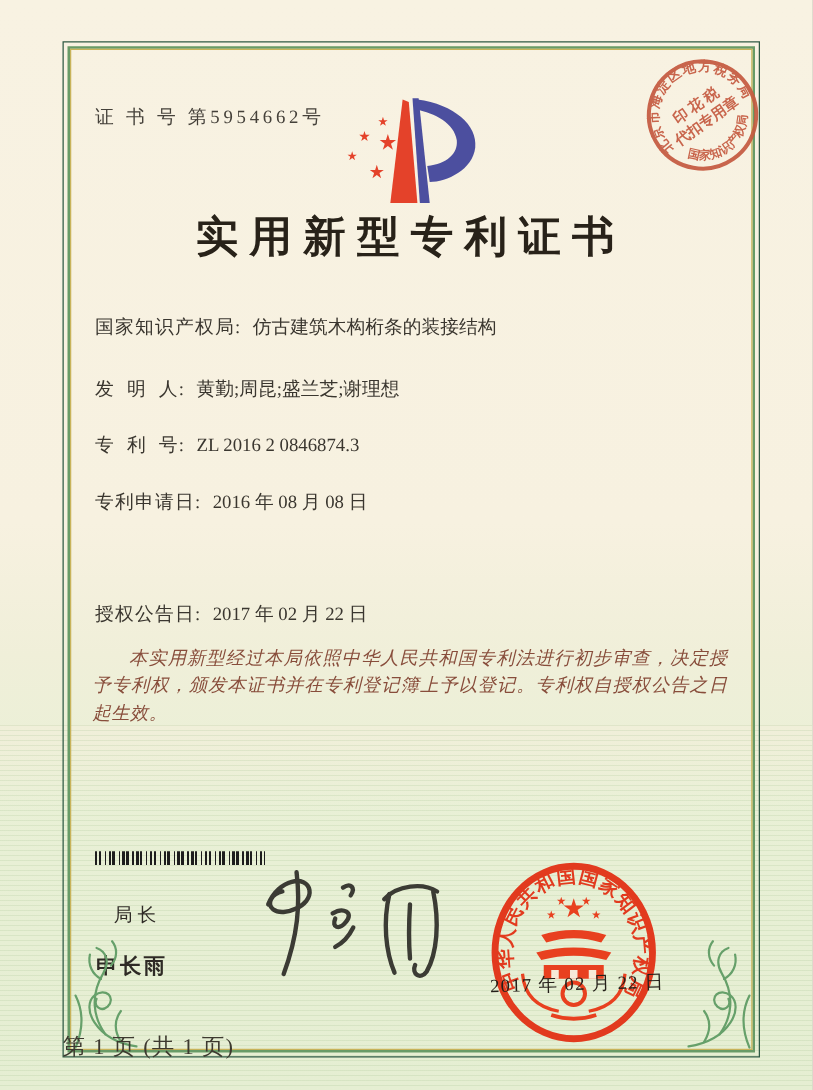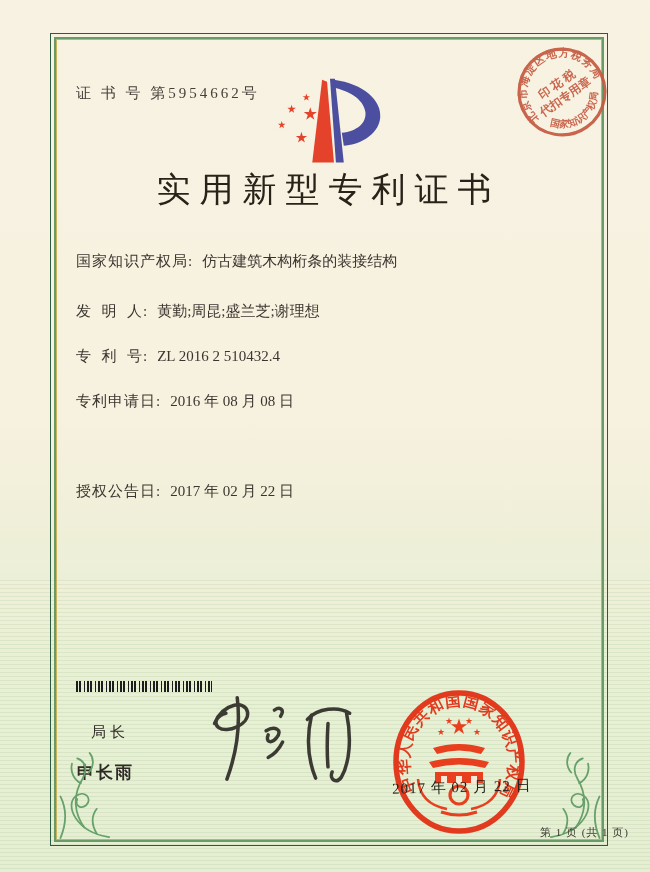--- a/index.html
+++ b/index.html
@@ -15,39 +15,39 @@
   .guilloche-fade{position:absolute;left:0;right:0;top:580px;height:70px;
     background:linear-gradient(180deg,#f0efd9 0%,rgba(240,239,217,0) 100%);pointer-events:none;}
   
   .frame{position:absolute;left:50px;top:33px;width:556px;height:811px;border:1px solid #2e5a44;}
   .frame-mid{position:absolute;inset:3px;border:2px solid #689b67;}
   .frame-gold{position:absolute;inset:0;border:1px solid #c8b35a;}
   
   .cert-no{position:absolute;left:76px;top:84px;font-size:15px;letter-spacing:3px;color:#45413a;white-space:pre;}
   .logo{position:absolute;left:265px;top:72px;width:128px;height:102px;}
   .title{position:absolute;left:50px;top:167px;width:557px;text-align:center;
-    font-size:34px;font-weight:400;letter-spacing:9px;color:#282219;}
+    font-size:34px;font-weight:700;letter-spacing:9px;color:#282219;}
   
   .field{position:absolute;left:76px;font-size:15px;color:#3a362f;white-space:pre;}
   .field .lbl{letter-spacing:1px;margin-right:9px;}
   .f0{top:252px}.f1{top:302px}.f2{top:347px}.f3{top:392px}.f4{top:437px}.f5{top:482px}
   
   .body-text{position:absolute;left:74px;top:517px;width:508px;
     font-size:14.6px;line-height:21.8px;color:#884d3b;font-style:italic;letter-spacing:.4px;text-align:justify;}
   .body-text p{margin:0;text-indent:2em;}
   
   .barcode{position:absolute;left:76px;top:681px;width:136px;height:11px;
     background:repeating-linear-gradient(90deg,#1d1d1d 0 2px,transparent 2px 3px,#1d1d1d 3px 5px,transparent 5px 8px,#1d1d1d 8px 9px,transparent 9px 11px);}
   .signer-title{position:absolute;left:91px;top:723px;font-size:15px;letter-spacing:4px;color:#2e2a25;}
   .signer-name{position:absolute;left:77px;top:761px;font-size:17px;letter-spacing:2px;color:#2e2a25;font-weight:bold;}
   .signature{position:absolute;left:196px;top:688px;width:165px;height:104px;}
   .seal{position:absolute;left:388px;top:686px;width:142px;height:153px;}
   .seal-date{position:absolute;left:392px;top:778px;width:138px;text-align:center;
     font-size:15px;color:#241f19;letter-spacing:1px;transform:rotate(-1.5deg);white-space:pre;}
-  .footer{position:absolute;left:50px;top:825px;width:557px;text-align:right;font-size:11px;color:#3d392f;letter-spacing:1px;padding-left:22px;}
+  .footer{position:absolute;left:50px;top:825px;width:557px;text-align:left;font-size:18px;color:#3d392f;letter-spacing:1px;}
   
   .corner-stamp{position:absolute;left:503px;top:33px;width:118px;height:118px;transform:rotate(-35deg);opacity:.92;}
   
   .flourish{position:absolute;width:62px;height:100px;}
   .flourish.left{left:56px;top:742px;}
   .flourish.right{right:46px;top:742px;transform:scaleX(-1);}
 </style>
 </head>
 <body>
 
@@ -75,25 +75,26 @@
     <use href="#star" transform="translate(46,41) scale(7)" fill="#e4422a"></use>
     <use href="#star" transform="translate(27,36) scale(4.5)" fill="#e4422a"></use>
     <use href="#star" transform="translate(17,52) scale(4)" fill="#e4422a"></use>
     <use href="#star" transform="translate(37,65) scale(6)" fill="#e4422a"></use>
   </svg>
 
   <div class="title">实用新型专利证书</div>
 
   <div class="field f0"><span class="lbl">国家知识产权局:</span><span>仿古建筑木构桁条的装接结构</span></div>
   <div class="field f1"><span class="lbl">发  明  人:</span><span>黄勤;周昆;盛兰芝;谢理想</span></div>
-  <div class="field f2"><span class="lbl">专  利  号:</span><span>ZL 2016 2 510432.4</span></div>
+  <div class="field f2"><span class="lbl">专  利  号:</span><span>ZL 2016 2 0846874.3</span></div>
   <div class="field f3"><span class="lbl">专利申请日:</span><span>2016 年 08 月 08 日</span></div>
   <div class="field f5"><span class="lbl">授权公告日:</span><span>2017 年 02 月 22 日</span></div>
 
   <div class="body-text">
+    <p>本实用新型经过本局依照中华人民共和国专利法进行初步审查，决定授予专利权，颁发本证书并在专利登记簿上予以登记。专利权自授权公告之日起生效。</p>
   </div>
 
   <div class="barcode"></div>
 
   <div class="signer-title">局长</div>
   <div class="signer-name">申长雨</div>
 
   <svg class="signature" viewBox="0 0 160 100" fill="none" stroke="#3b3b34" stroke-width="3.4" stroke-linecap="round" stroke-linejoin="round">
     <path d="M18,34 C26,14 48,11 50,23 C52,35 30,44 22,38 C16,33 21,26 29,24"></path>
     <path d="M40,9 C43,34 41,58 30,88"></path>

